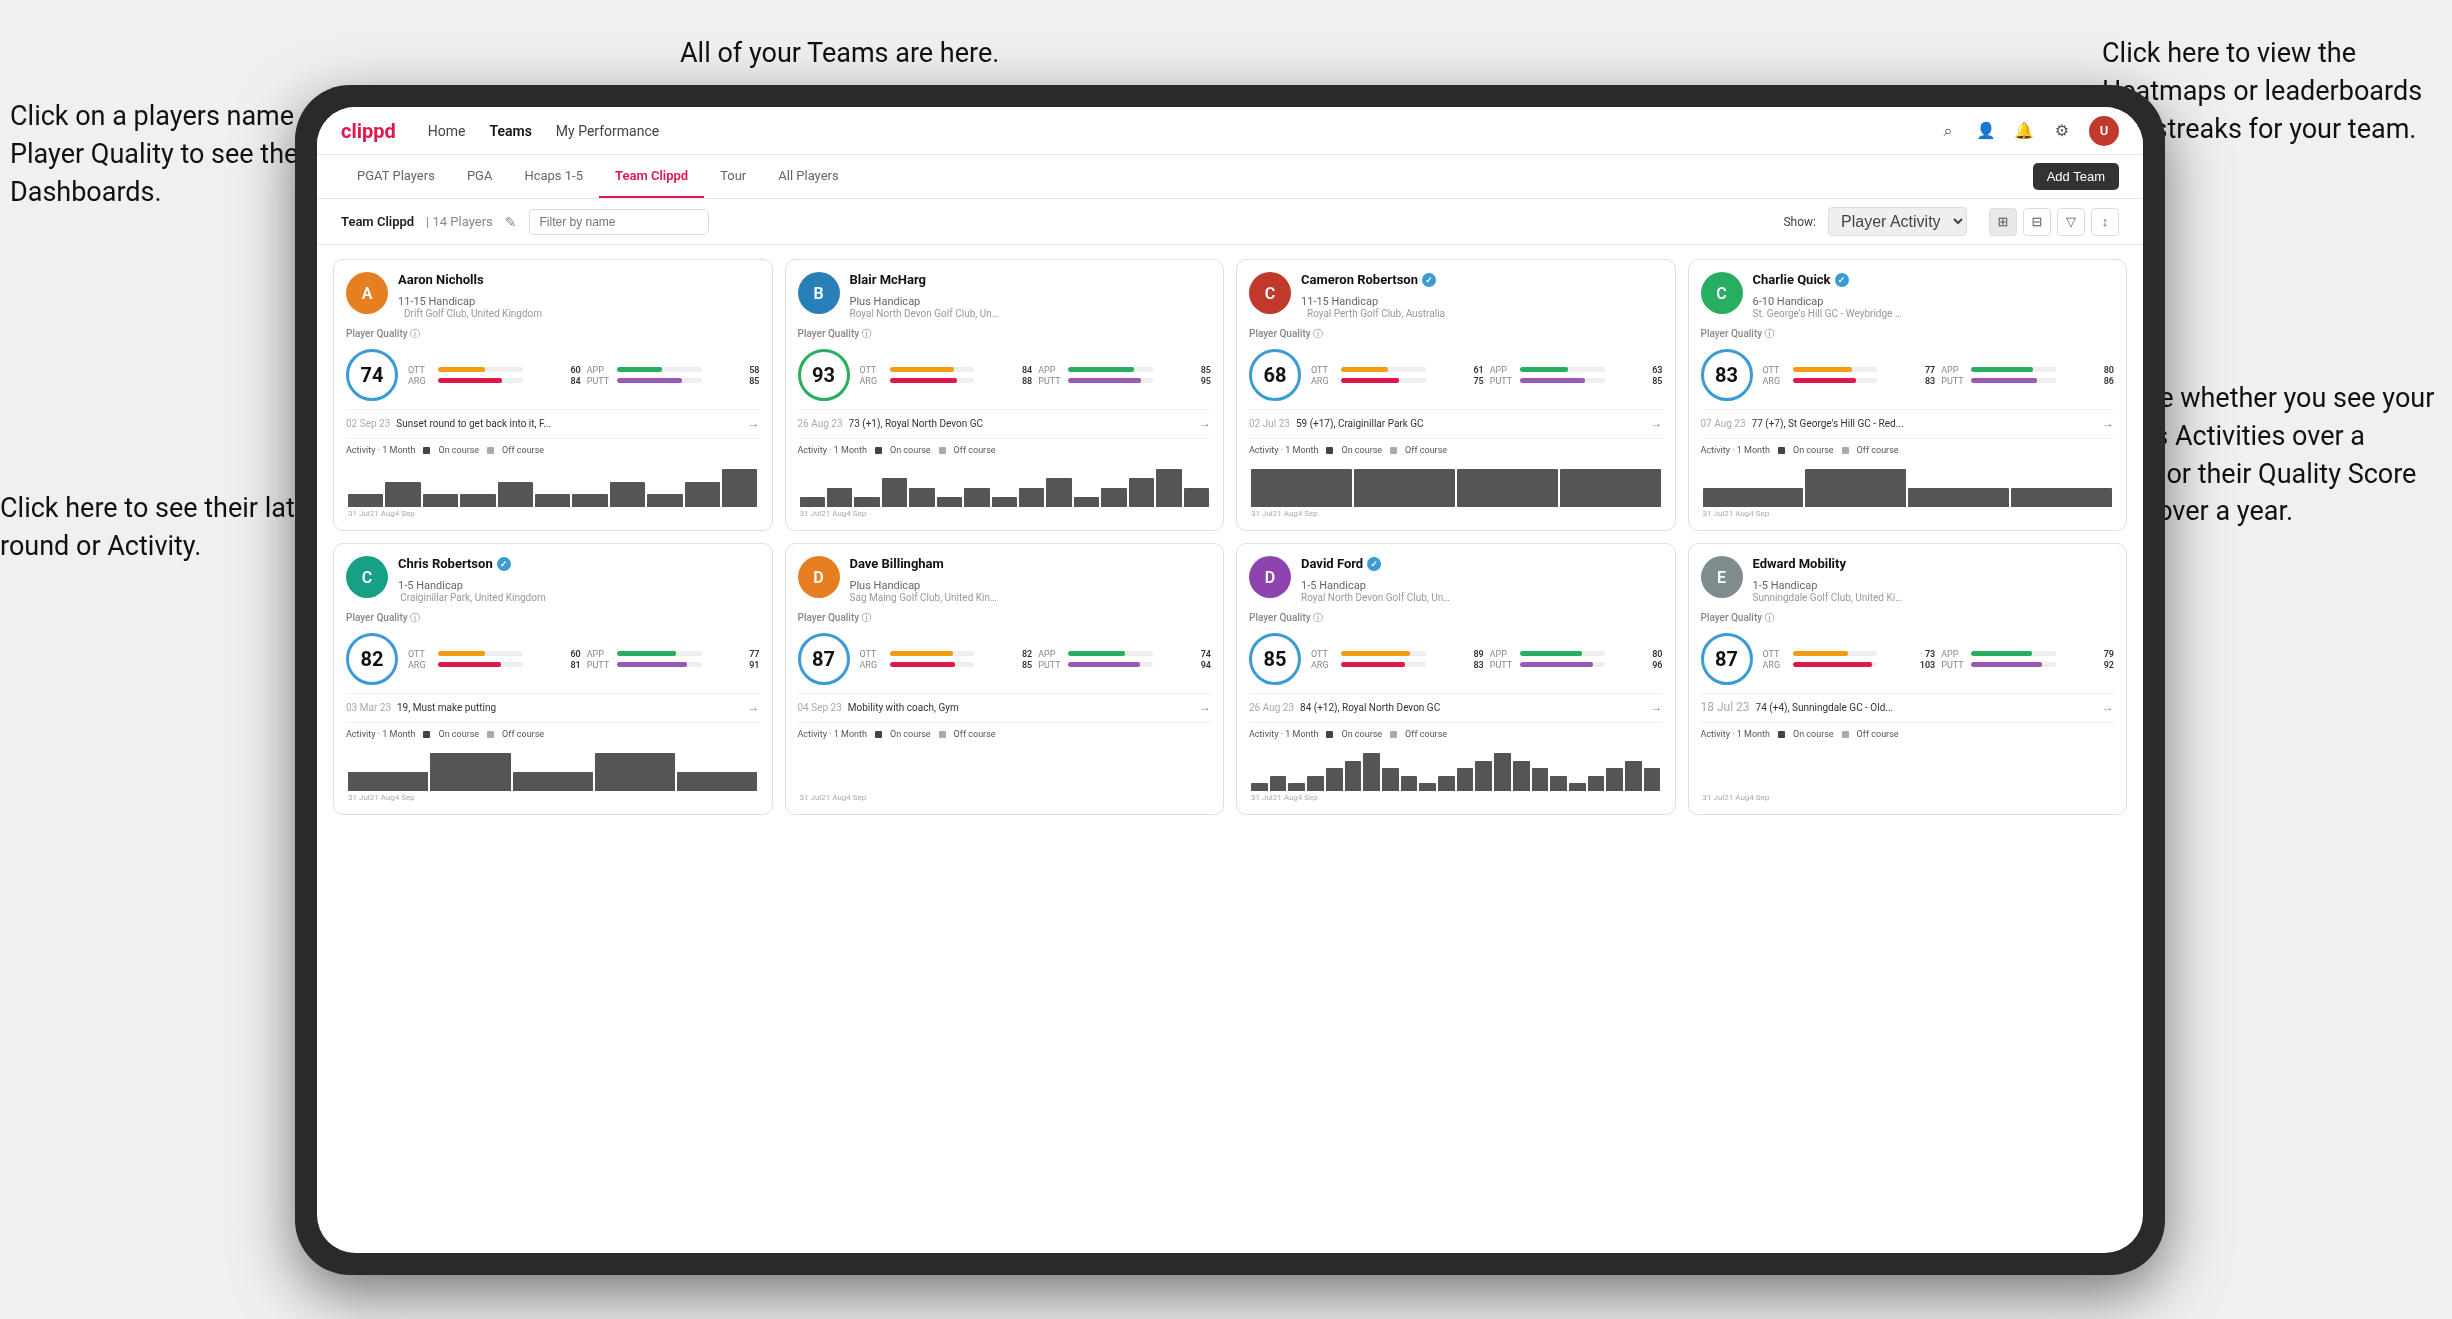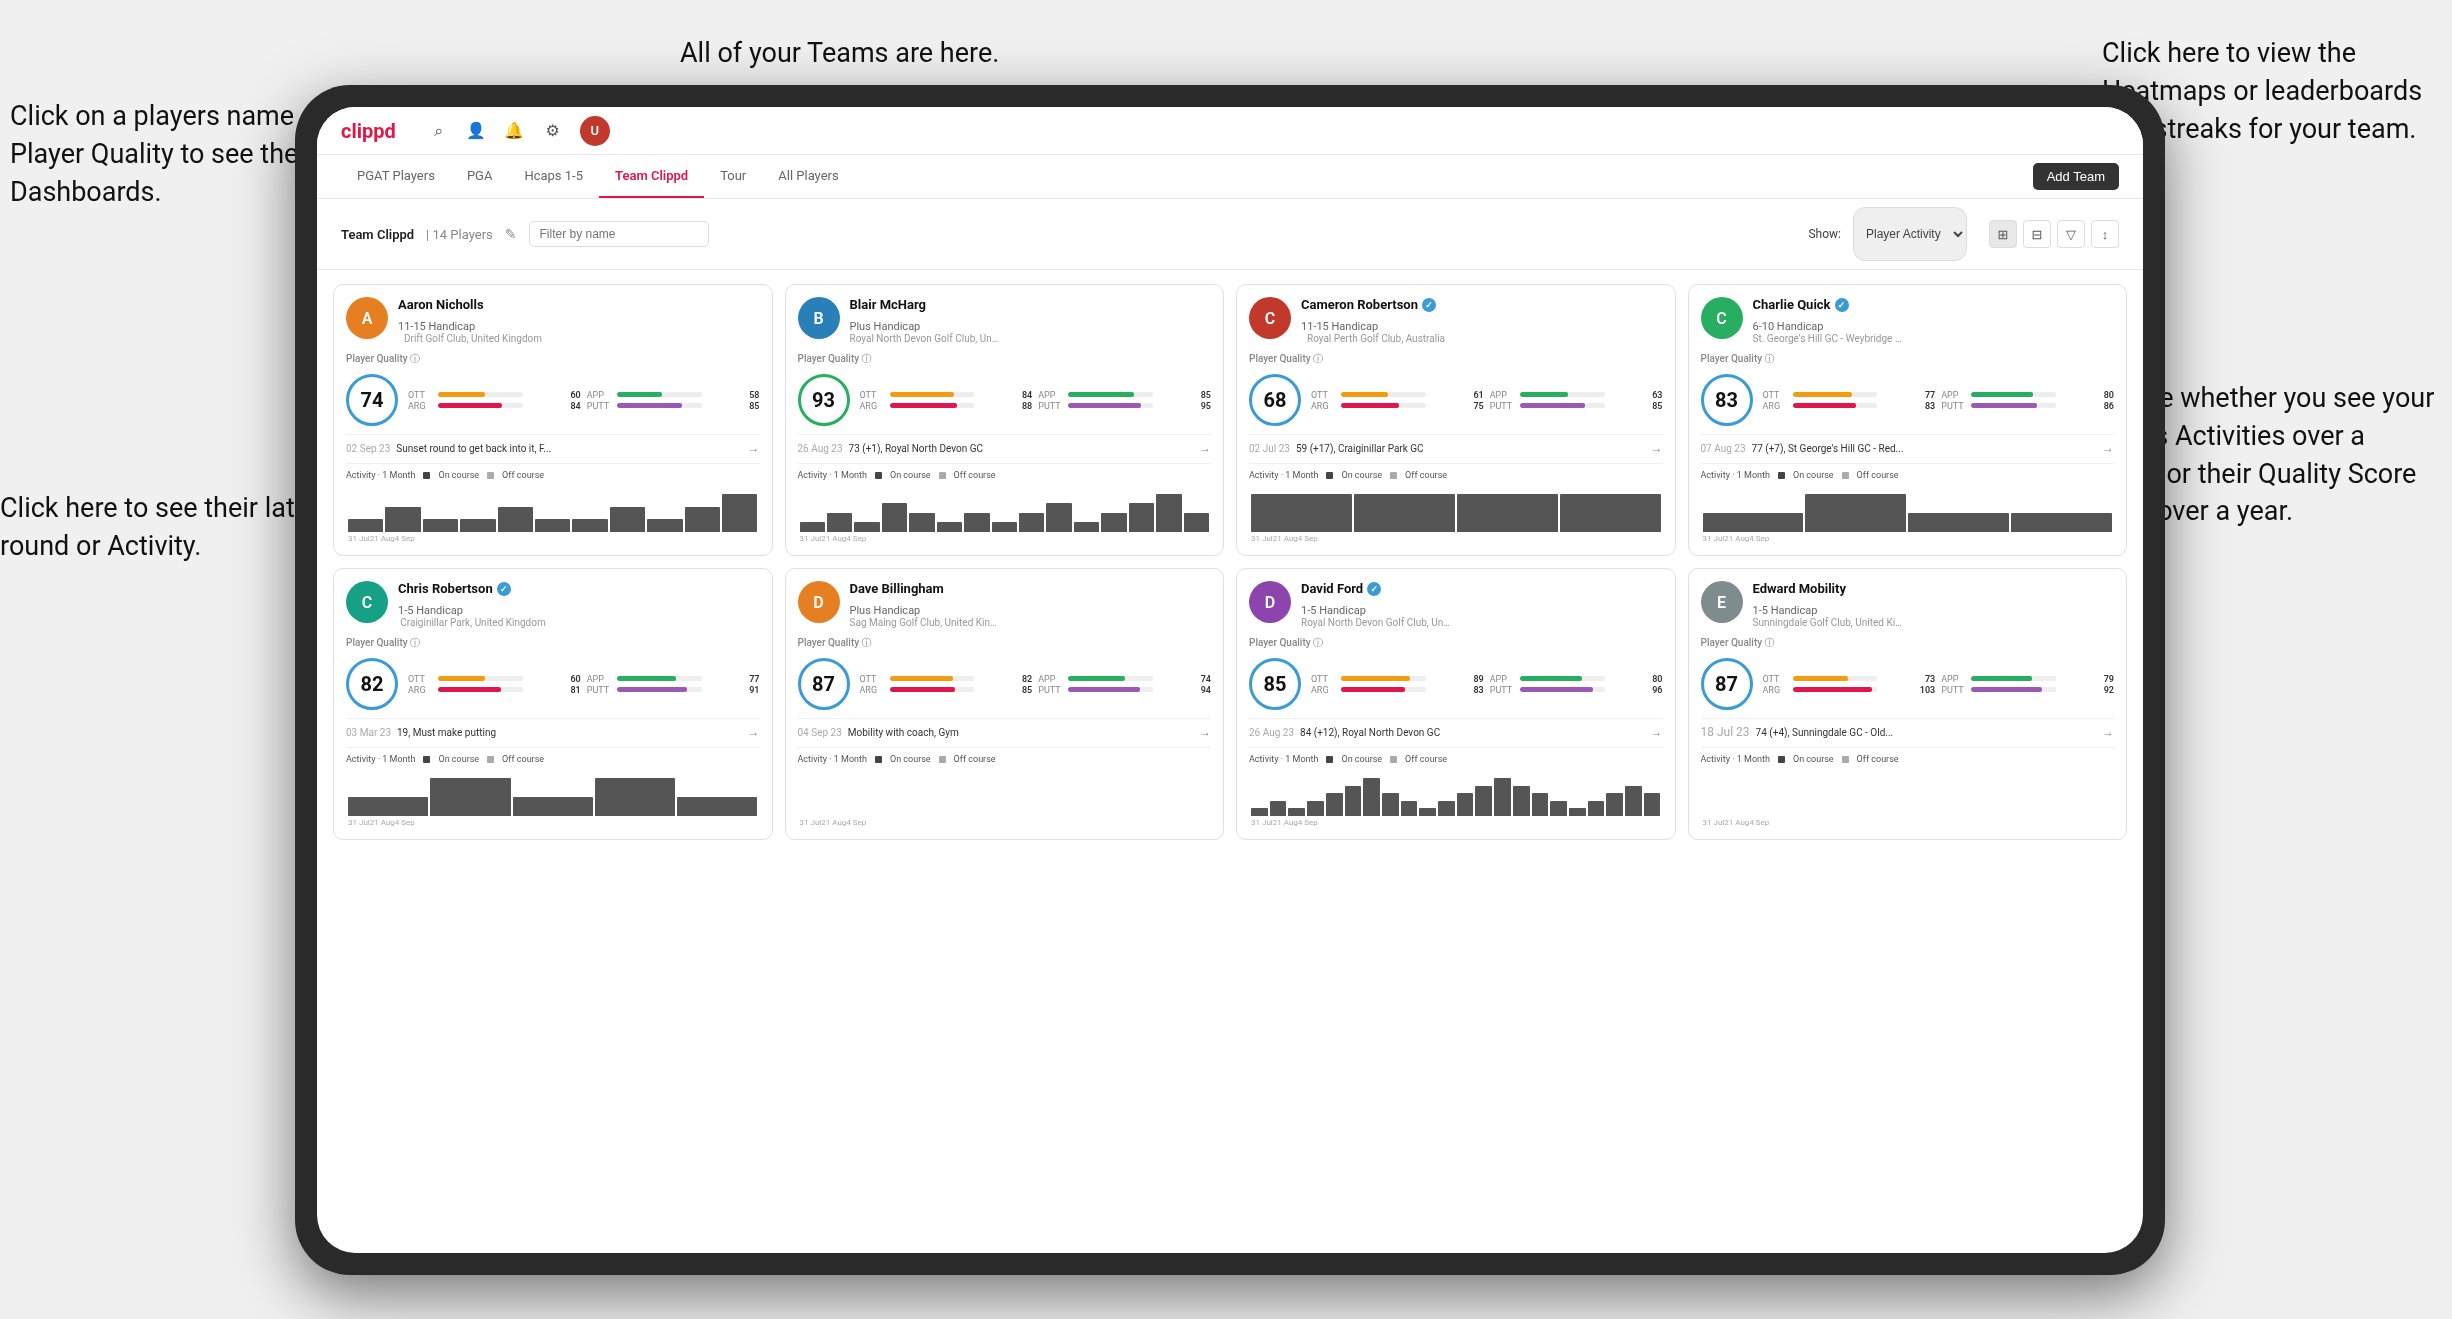--- a/index.html
+++ b/index.html
@@ -178,23 +178,23 @@
     }
 
     .show-label {
       font-size: 12px;
       color: #404040;
       margin-left: auto;
     }
 
     .show-select {
       border: 1px solid #ddd;
-      border-radius: 12px;
-      padding: 18px 8px;
-      font-size: 12px;
+      border-radius: 4px;
+      padding: 4px 8px;
+      font-size: 16px;
       color: #444;
     }
 
     .view-icons {
       display: flex;
       gap: 6px;
       margin-left: 10px;
     }
 
     .view-icon-btn {
@@ -529,20 +529,25 @@
 
 <svg class="arrow-svg" width="300" height="60" style="right:295px; top:480px;">
   <path class="arrow-path" d="M 280 30 C 200 30, 120 30, 10 30"></path>
 </svg>
 
 <div class="tablet-frame">
   <div class="tablet-screen">
 
     <div class="navbar">
       <div class="navbar-logo">clippd</div>
+      <div class="navbar-links">
+        <span class="navbar-link">Home</span>
+        <span class="navbar-link active">Teams</span>
+        <span class="navbar-link">My Performance</span>
+      </div>
       <div class="navbar-icons">
         <div class="nav-icon">⌕</div>
         <div class="nav-icon">👤</div>
         <div class="nav-icon">🔔</div>
         <div class="nav-icon">⚙</div>
         <div class="avatar-circle">U</div>
       </div>
     </div>
 
     <div class="subtabs">

